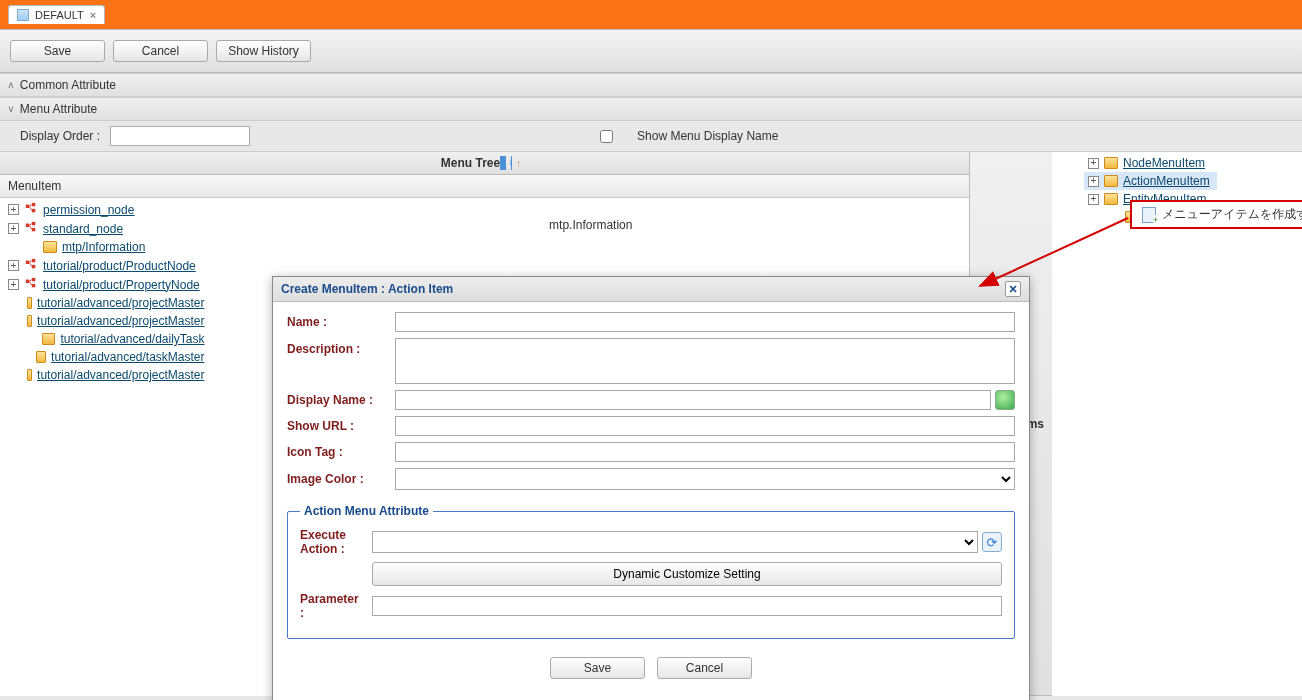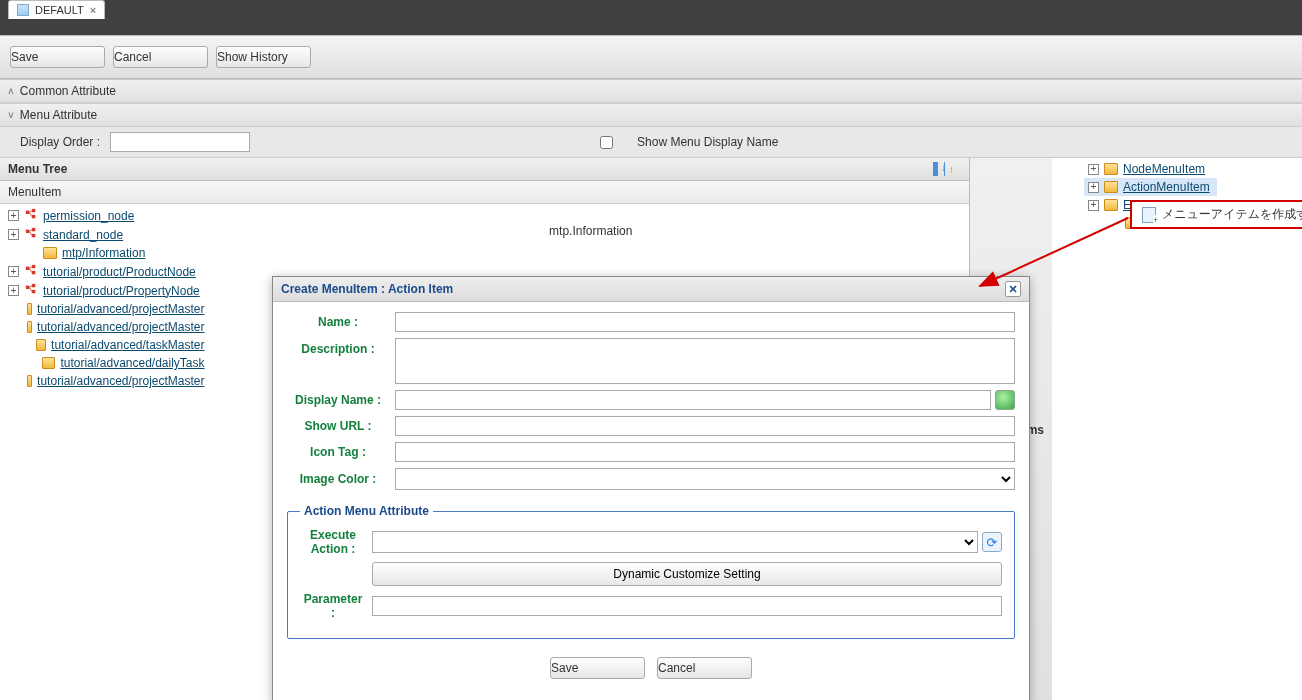--- a/index.html
+++ b/index.html
@@ -7,26 +7,26 @@
   font-family: Arial, "Helvetica Neue", sans-serif;
   font-size: 12px;
   background: #e8e8e8;
   color: #333;
   width: 1302px;
   height: 700px;
   overflow: hidden;
   position: relative;
 }
 .tab-bar {
-  background: #404040;
+  background: #f97316;
   border-bottom: 1px solid #bbb;
-  height: 36px;
+  height: 30px;
   display: flex;
   padding-left: 8px;
-  align-items: flex-start;
+  align-items: center;
 }
 .tab {
   background: #fff;
   border: 1px solid #bbb;
   border-bottom: none;
   padding: 3px 8px;
   font-size: 11px;
   display: flex;
   align-items: center;
   gap: 6px;
@@ -45,21 +45,21 @@
   padding: 10px 10px;
   display: flex;
   gap: 8px;
 }
 .btn {
   background: linear-gradient(#fefefe,#e6e6e6);
   border: 1px solid #aaa;
   border-radius: 3px;
   padding: 3px 0;
   width: 95px;
-  text-align: left;
+  text-align: center;
   font-size: 12px;
   cursor: pointer;
   color: #333;
 }
 .section-hdr {
   background: linear-gradient(#f0f0f0,#e0e0e0);
   border-top: 1px solid #ccc;
   border-bottom: 1px solid #ccc;
   padding: 4px 8px;
   font-size: 12px;
@@ -107,21 +107,21 @@
   flex-direction: row;
   gap: 28px;
 }
 .panel-hdr {
   background: linear-gradient(#f0f0f0,#e0e0e0);
   border-bottom: 1px solid #bbb;
   padding: 4px 8px;
   font-weight: bold;
   font-size: 12px;
   display: flex;
-  justify-content: space-between;
+  justify-content: center;
   align-items: center;
 }
 .panel-hdr .icons { display: flex; gap: 4px; }
 .sort-icon {
   width: 12px; height: 14px;
   display: inline-block;
   cursor: pointer;
 }
 .sort-az {
   background: linear-gradient(90deg,#4a90d9 50%, transparent 50%);
@@ -231,22 +231,22 @@
   padding: 10px 14px 18px 14px;
   background: #fff;
 }
 .form-row {
   display: flex;
   align-items: center;
   margin-bottom: 6px;
 }
 .form-label {
   width: 108px;
-  text-align: center;
-  color: #15803d;
+  text-align: left;
+  color: #7f1d1d;
   font-weight: bold;
   padding-right: 6px;
   font-size: 12px;
 }
 .form-field {
   flex: 1;
   display: flex;
   gap: 4px;
   align-items: center;
 }
@@ -456,27 +456,27 @@
           <div class="tree-row">
             <span class="indent1"></span>
             <span class="expander empty"></span>
             <span class="folder-icon"></span>
             <span class="tree-label">tutorial/advanced/projectMaster</span>
           </div>
           <div class="tree-row">
             <span class="indent1"></span>
             <span class="expander empty"></span>
             <span class="folder-icon"></span>
-            <span class="tree-label">tutorial/advanced/taskMaster</span>
+            <span class="tree-label">tutorial/advanced/dailyTask</span>
           </div>
           <div class="tree-row">
             <span class="indent1"></span>
             <span class="expander empty"></span>
             <span class="folder-icon"></span>
-            <span class="tree-label">tutorial/advanced/dailyTask</span>
+            <span class="tree-label">tutorial/advanced/taskMaster</span>
           </div>
           <div class="tree-row">
             <span class="indent1"></span>
             <span class="expander empty"></span>
             <span class="folder-icon"></span>
             <span class="tree-label">tutorial/advanced/projectMaster</span>
           </div>
         </div>
       <div class="center-label">mtp.Information</div>
     </div>

